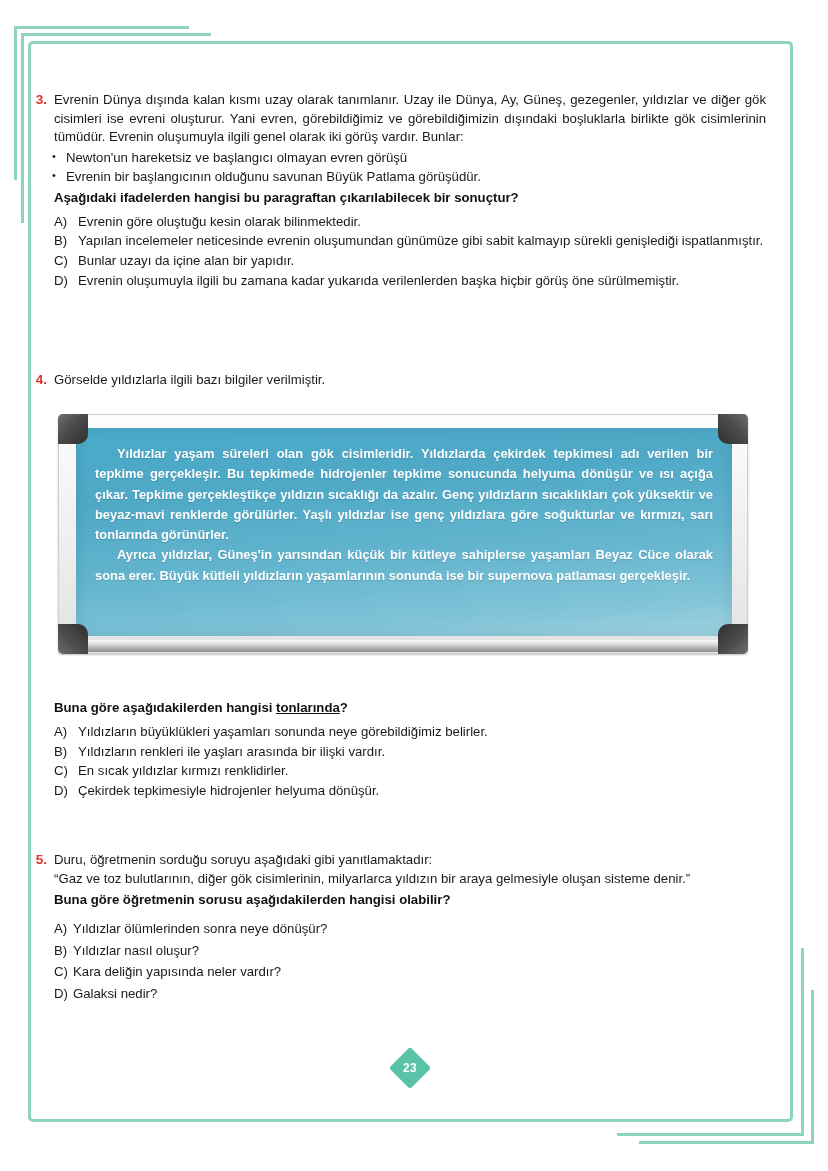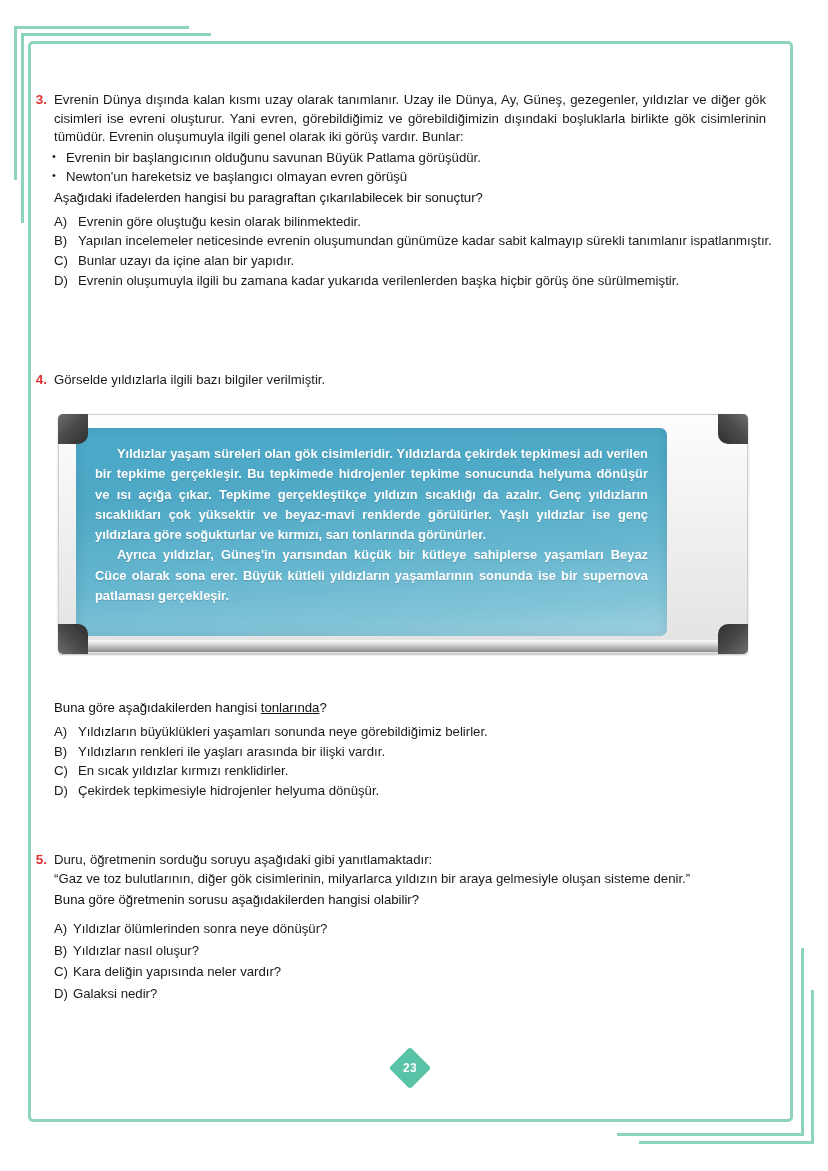--- a/index.html
+++ b/index.html
@@ -96,21 +96,21 @@
   .bullets li::before {
     content: "\2022";
     position: absolute;
     left: 0;
     top: -1px;
     font-size: 11px;
     color: #1a1a1a;
   }
 
   .q-stem {
-    font-weight: normal;
+    font-weight: bold;
     font-size: 13.2px;
     line-height: 19px;
     color: #111;
     margin-top: 2px;
   }
   .q-stem .ul { text-decoration: underline; }
 
   .options { margin-top: 6px; }
   .opt {
     display: flex;
@@ -148,21 +148,21 @@
     top: 226px;
     width: 686px;
     height: 12px;
     background: linear-gradient(180deg,#fbfbfb 0%, #dcdcdc 35%, #b9b9b9 60%, #8e8e8e 100%);
     border-radius: 1px;
   }
   .board-inner {
     position: absolute;
     left: 18px;
     top: 14px;
-    width: 591px;
+    width: 656px;
     height: 208px;
     border-radius: 7px;
     background: linear-gradient(175deg, #4aa9c9 0%, #4fa9c6 30%, #66b6cf 62%, #82c4d8 85%, #9fd2e1 100%);
     box-shadow: inset 0 0 14px rgba(0,0,0,0.10);
     overflow: hidden;
   }
   .board-text {
     padding: 16px 19px 10px 19px;
     color: #ffffff;
     font-size: 12.9px;
@@ -233,33 +233,33 @@
   <div class="main-frame"></div>
 
   <div class="content">
 
     <div class="q-block" style="left:0; top:50px;">
       <div class="q-head">
         <div class="q-num">3.</div>
         <div class="q-body">Evrenin Dünya dışında kalan kısmı uzay olarak tanımlanır. Uzay ile Dünya, Ay, Güneş, gezegenler, yıldızlar ve diğer gök cisimleri ise evreni oluşturur. Yani evren, görebildiğimiz ve görebildiğimizin dışındaki boşluklarla birlikte gök cisimlerinin tümüdür. Evrenin oluşumuyla ilgili genel olarak iki görüş vardır. Bunlar:</div>
       </div>
       <ul class="bullets">
+        <li>Newton'un hareketsiz ve başlangıcı olmayan evren görüşü</li>
         <li>Evrenin bir başlangıcının olduğunu savunan Büyük Patlama görüşüdür.</li>
-        <li>Newton'un hareketsiz ve başlangıcı olmayan evren görüşü</li>
       </ul>
       <div style="padding-left:26px;">
         <div class="q-stem">Aşağıdaki ifadelerden hangisi bu paragraftan çıkarılabilecek bir sonuçtur?</div>
         <div class="options">
           <div class="opt">
             <span class="opt-letter">A)</span>
             <span class="opt-text nojust">Evrenin göre oluştuğu kesin olarak bilinmektedir.</span>
           </div>
           <div class="opt">
             <span class="opt-letter">B)</span>
-            <span class="opt-text">Yapılan incelemeler neticesinde evrenin oluşumundan günümüze kadar sabit kalmayıp sürekli tanımlanır ispatlanmıştır.</span>
+            <span class="opt-text">Yapılan incelemeler neticesinde evrenin oluşumundan günümüze gibi sabit kalmayıp sürekli genişlediği ispatlanmıştır.</span>
           </div>
           <div class="opt">
             <span class="opt-letter">C)</span>
             <span class="opt-text nojust">Bunlar uzayı da içine alan bir yapıdır.</span>
           </div>
           <div class="opt">
             <span class="opt-letter">D)</span>
             <span class="opt-text nojust">Evrenin oluşumuyla ilgili bu zamana kadar yukarıda verilenlerden başka hiçbir görüş öne sürülmemiştir.</span>
           </div>
         </div>

